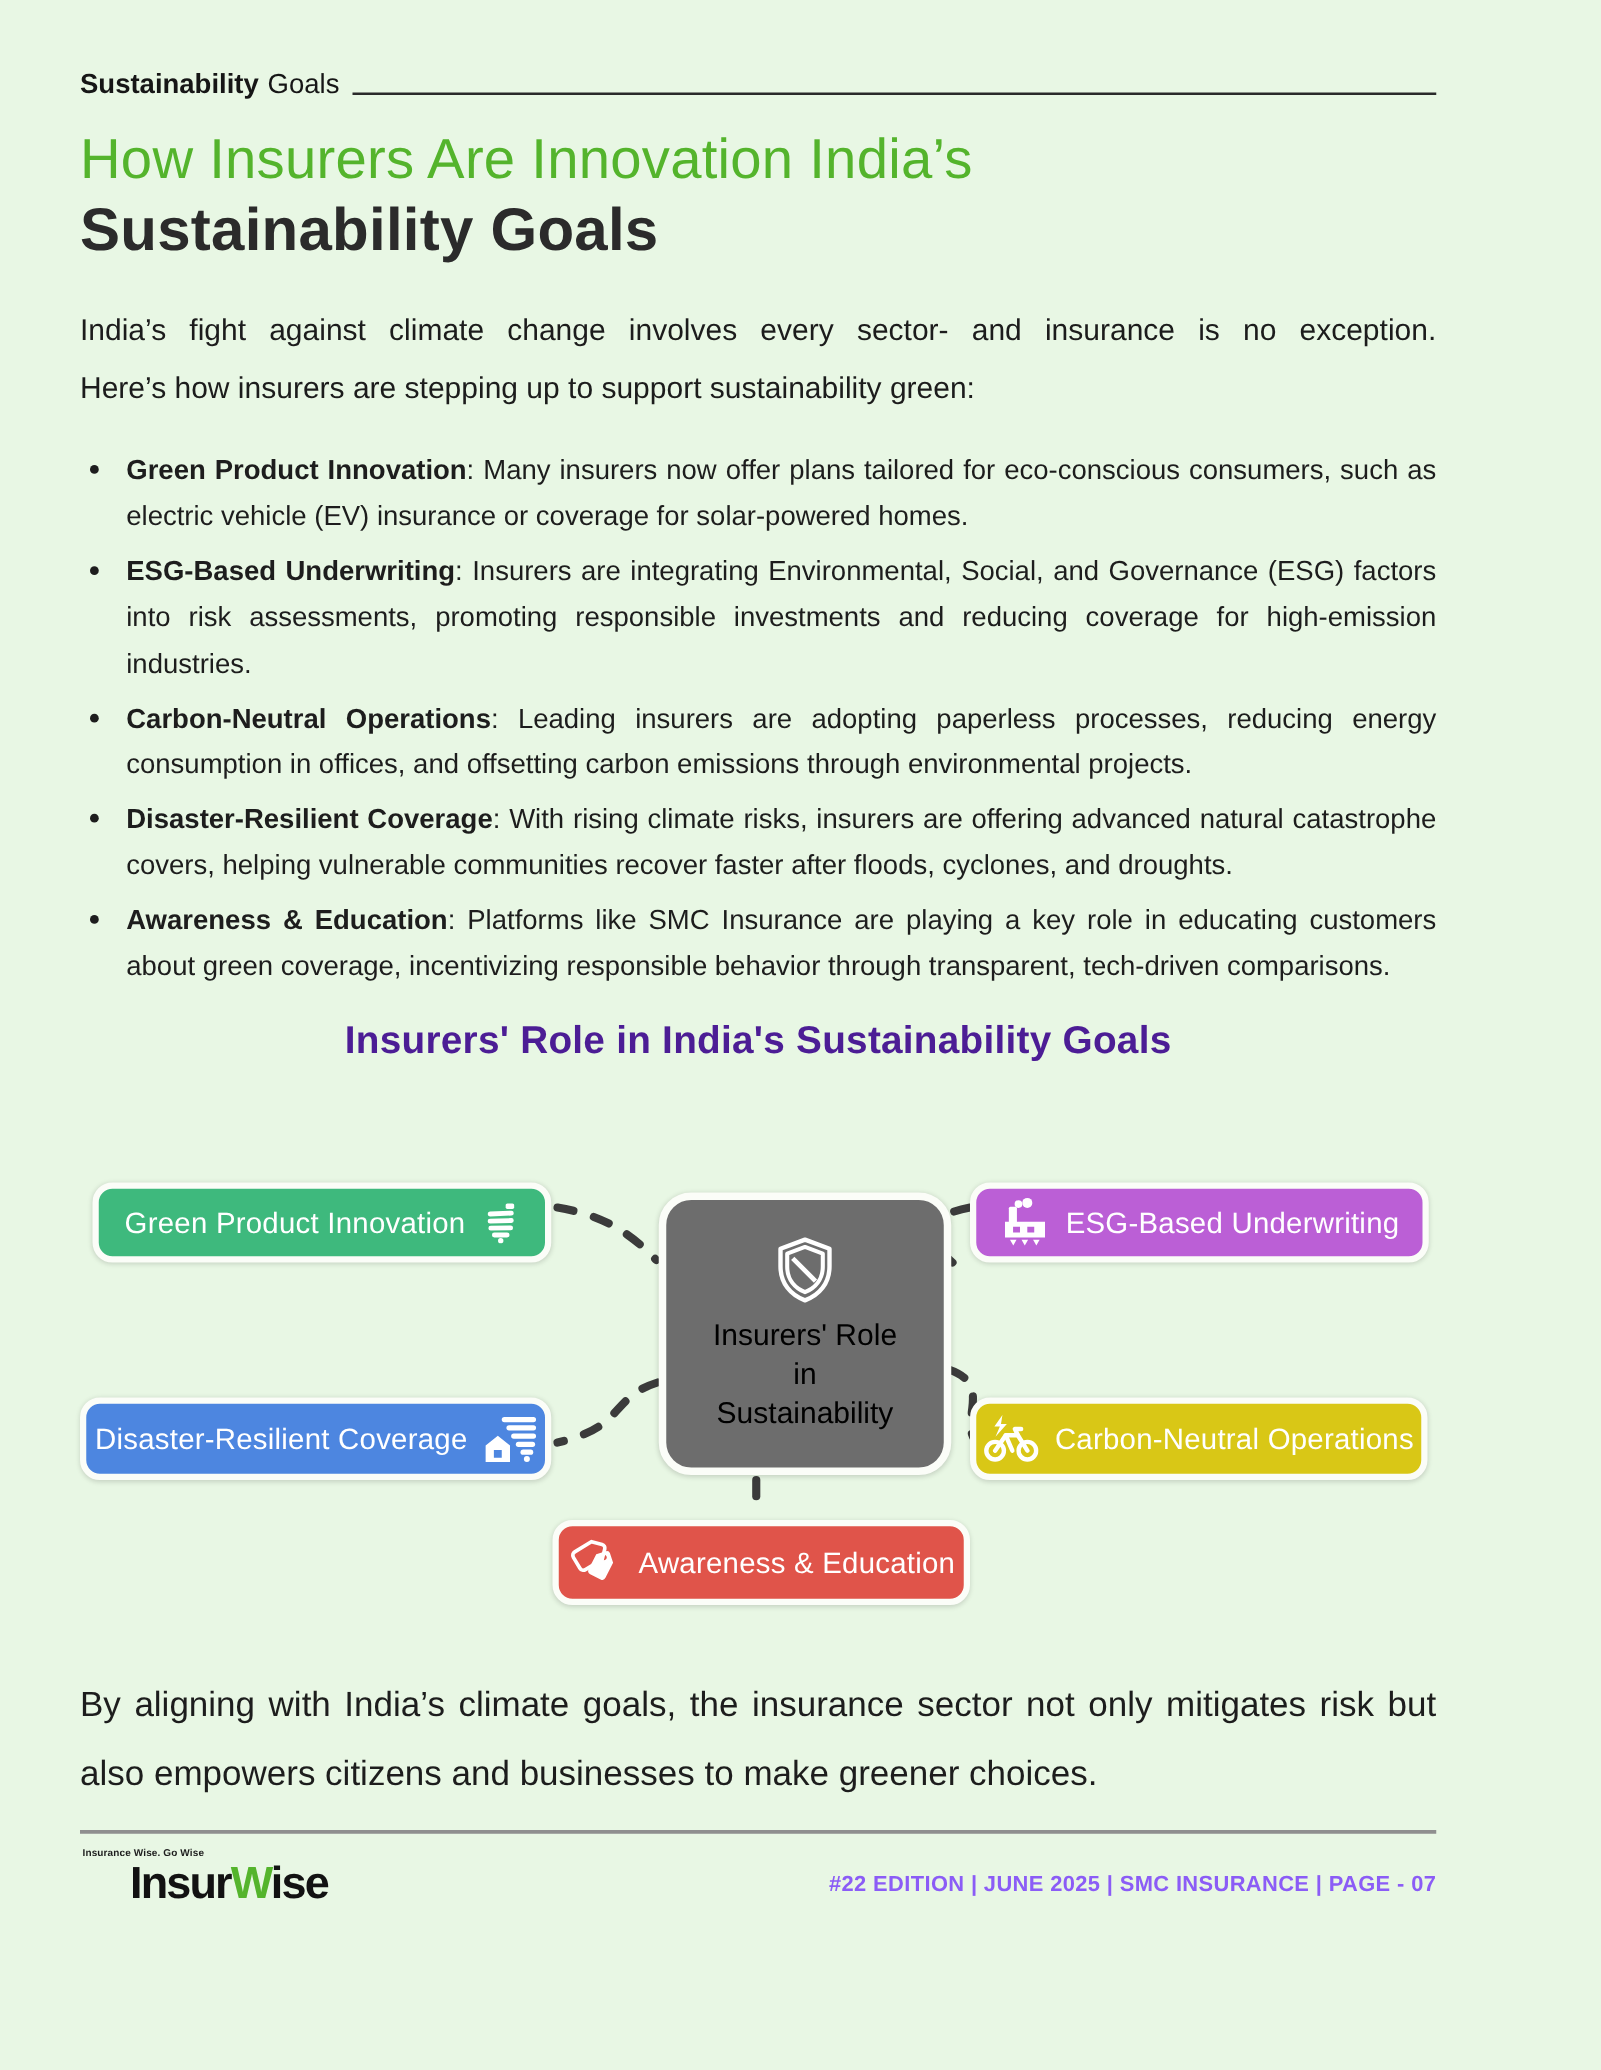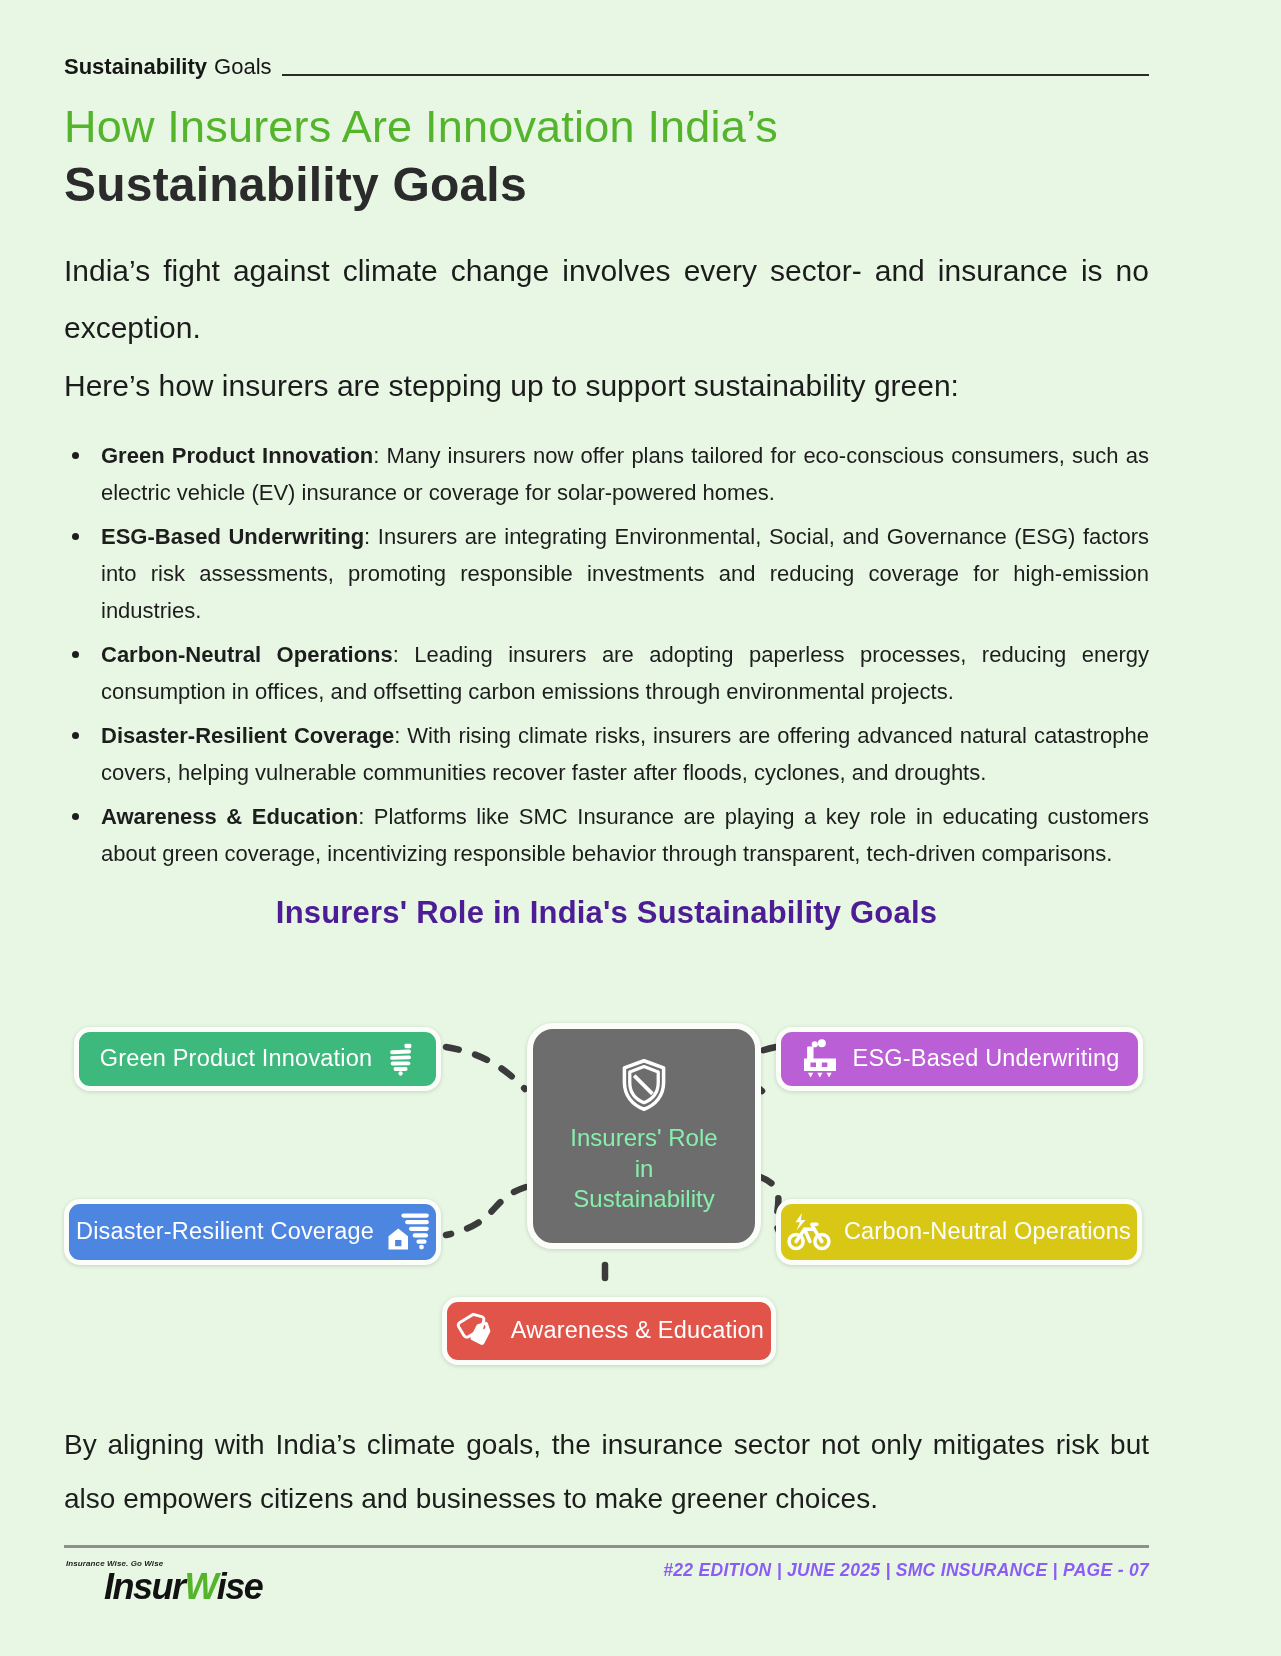--- a/index.html
+++ b/index.html
@@ -17,21 +17,21 @@
   .eyebrow { display:flex; align-items:flex-end; font-size:22px; color:#161616; }
   .eyebrow .bold { font-weight:800; }
   .eyebrow .reg  { font-weight:400; margin-left:7px; }
   .eyebrow-line { flex:1; border-bottom:2.5px solid #2a2a2a; margin:0 0 4px 10px; }
 
   
   .title1 { margin:20px 0 0; font-size:45px; line-height:1.2; font-weight:500; color:#54b42c; letter-spacing:.2px; }
   .title2 { margin:2px 0 28px; font-size:48px; line-height:1.2; font-weight:800; color:#2b2b2b; letter-spacing:.2px; }
 
   
-  .intro { font-size:30px; line-height:1.92; color:#1c1c1c; }
+  .intro { font-size:24px; line-height:1.92; color:#1c1c1c; }
   .intro .l1 { text-align:justify; text-align-last:justify; }
 
   
   ul.bullets { margin:24px 0 0; padding:0; list-style:none; }
   ul.bullets li {
     position:relative; padding-left:37px; margin-bottom:7px;
     font-size:22px; line-height:1.68; text-align:justify;
     hyphens:auto; -webkit-hyphens:auto;
   }
   ul.bullets li::before {
@@ -50,32 +50,32 @@
     color:#fff; font-size:23.5px; font-weight:500; letter-spacing:.2px;
     box-shadow:0 1px 4px rgba(0,0,0,.15);
   }
   .node svg { flex:0 0 auto; display:block; }
   .n-green  { left:10px;  top:80px;  width:367px; height:64px; }
   .n-purple { left:712px; top:80px;  width:367px; height:64px; }
   .n-blue   { left:0px;   top:252px; width:377px; height:66px; }
   .n-yellow { left:712px; top:252px; width:366px; height:66px; }
   .n-red    { left:378px; top:350px; width:334px; height:68px; }
   .center-node {
-    position:absolute; left:463px; top:76px; width:234px; height:226px;
+    position:absolute; left:463px; top:88px; width:234px; height:226px;
     border:6px solid #fbfdf8; border-radius:26px;
     display:flex; flex-direction:column; align-items:center; justify-content:center;
-    color:#86efac; font-size:24px; font-weight:400; line-height:1.28; text-align:center;
+    color:#000000; font-size:24px; font-weight:400; line-height:1.28; text-align:center;
     box-shadow:0 1px 4px rgba(0,0,0,.15);
   }
   .center-node svg { margin-bottom:10px; }
 
   
   .closing { margin-top:16px; font-size:28px; line-height:1.95; text-align:justify; }
   .footer-rule { margin-top:18px; border-top:3px solid #8f8f8f; }
-  .footer-row { display:flex; justify-content:space-between; margin-top:12px;font-style:italic; }
+  .footer-row { display:flex; justify-content:space-between; align-items:flex-end; margin-top:12px; }
   .logo { display:flex; flex-direction:column; line-height:1; }
   .logo .tagline { font-size:8px; font-weight:700; color:#1d1d1d; letter-spacing:.1px; margin-left:2px; }
   .logo .main { font-size:36px; font-weight:800; letter-spacing:-1.5px; color:#121212; margin-top:1px;margin-left:40px; }
   .logo .main .w { color:#54b42c; }
   .meta { font-size:17.5px; font-weight:600; letter-spacing:.3px; color:#8b5cf6; padding-bottom:6px; }
 </style>
 </head>
 <body style="background-color: rgb(232, 247, 228);">
 
 <div class="page">

